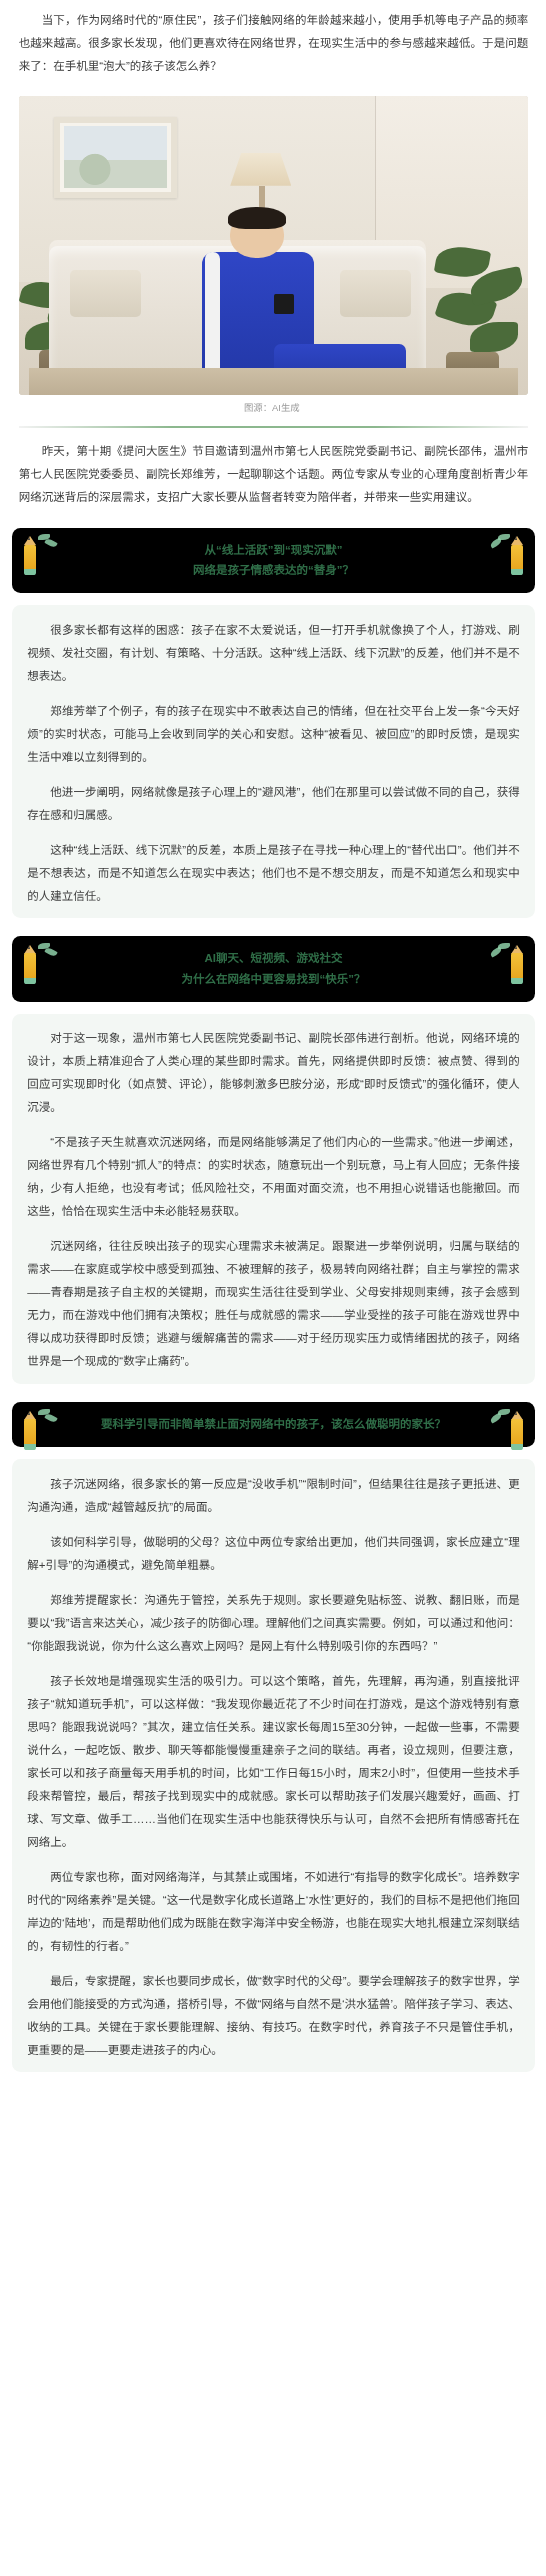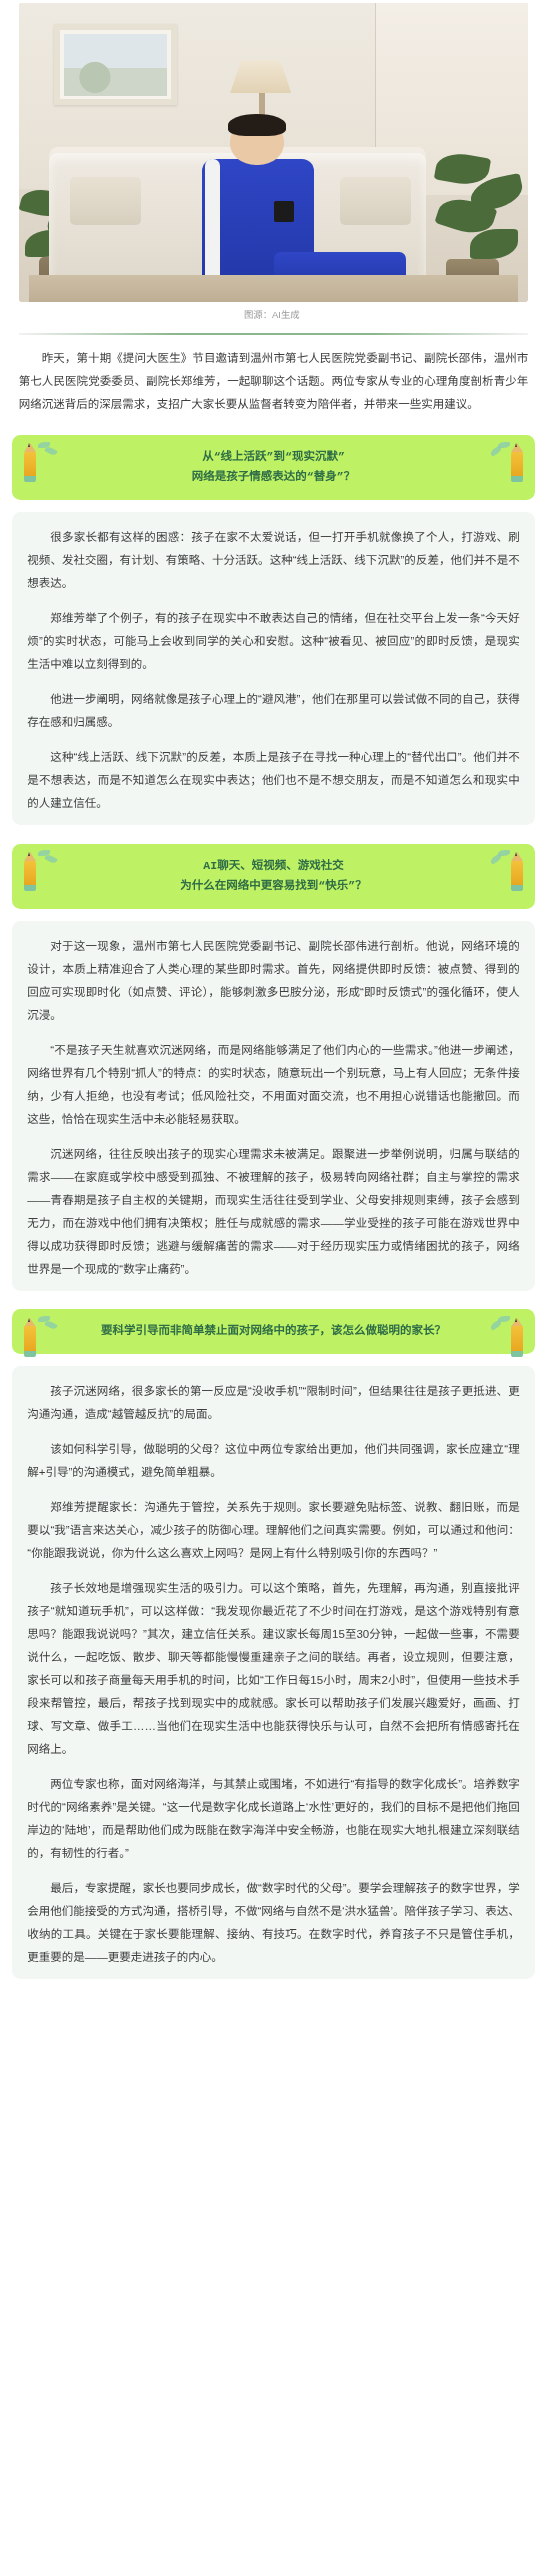--- a/index.html
+++ b/index.html
@@ -154,26 +154,25 @@
   .divider {
     height: 1.7px;
     background: linear-gradient(to right, #e8e8e8, #2e7d32 30%, #2e7d32 70%, #e8e8e8);
     opacity: .55;
   }
   .body-block { padding: 6.8px 18.7px 0 18.7px; }
 
   
   .section-head {
     margin: 18.7px 12px 12px 12px;
-    background: #bef264;
+    background: #000000;
     border-radius: 8.5px;
     padding: 12px 37px 12px 37px;
     position: relative;
     text-align: center;
-    font-family: Liberation Mono, monospace;
   }
   .section-head .line {
     font-size: 11.5px;
     font-weight: bold;
     color: #2f6d47;
     line-height: 1.8;
   }
   .pencil {
     position: absolute;
     width: 12px; height: 39px;
@@ -216,20 +215,23 @@
     padding: 13.6px 15.3px 6.8px 15.3px;
   }
   .content-card .para { margin-bottom: 12px; }
   .content-card .para:last-child { margin-bottom: 3.4px; }
 </style>
 </head>
 <body>
 
 <div class="page">
 
+  <div class="lead-block">
+    <p class="para">当下，作为网络时代的“原住民”，孩子们接触网络的年龄越来越小，使用手机等电子产品的频率也越来越高。很多家长发现，他们更喜欢待在网络世界，在现实生活中的参与感越来越低。于是问题来了：在手机里“泡大”的孩子该怎么养？</p>
+  </div>
 
   <div class="figure">
     <div class="figure-img">
       <div class="room">
         <div class="wall"></div>
         <div class="wall-right"></div>
         <div class="painting"></div>
         <div class="lamp-shade"></div>
         <div class="lamp-stand"></div>
         <div class="lamp-base"></div>

